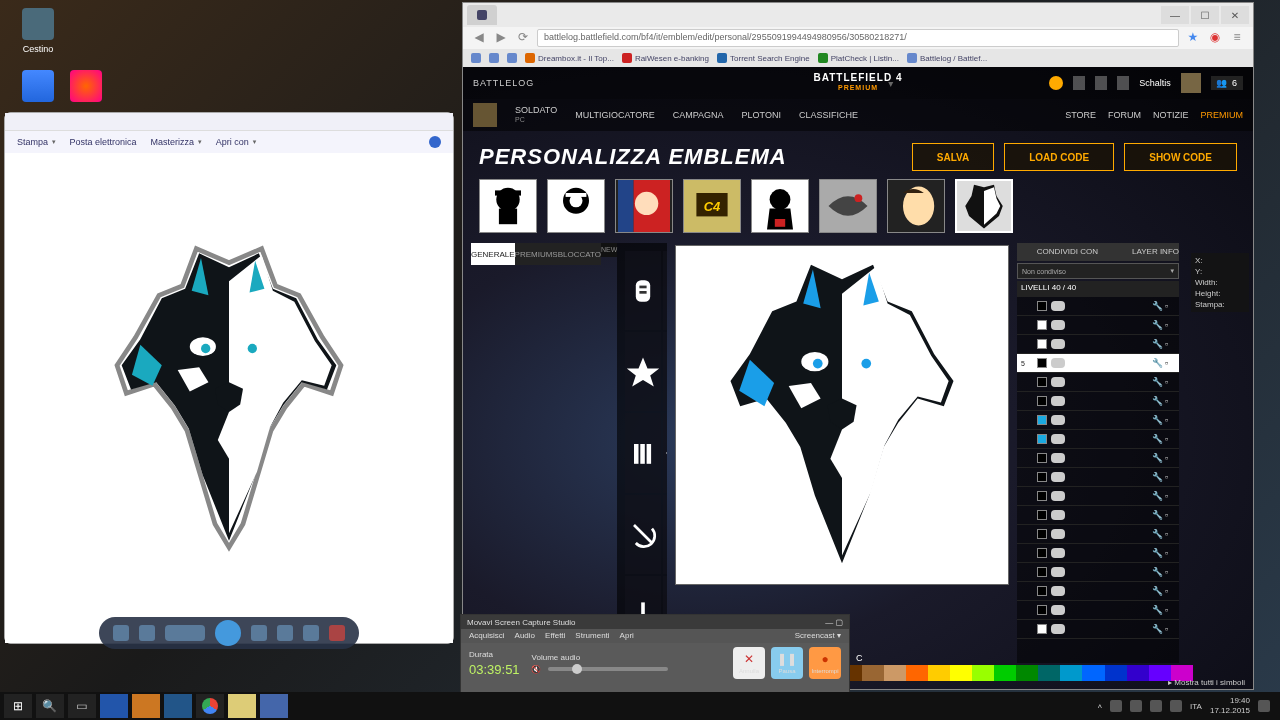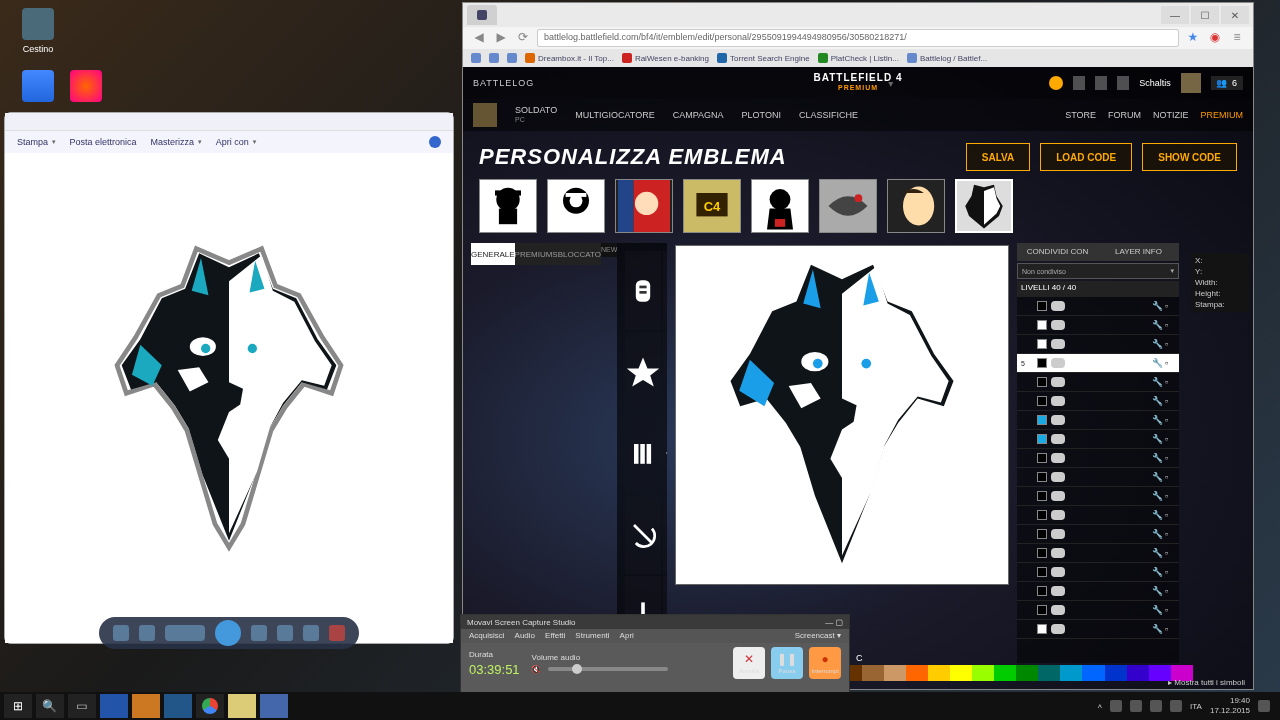--- a/index.html
+++ b/index.html
@@ -47,43 +47,43 @@
 .bf-icon-sm { width:12px; height:14px; background:#999; opacity:0.5; }
 .bf-friends { background:#222; padding:2px 6px; display:flex; align-items:center; gap:4px; }
 
 .bf-nav { height: 32px; background: rgba(0,0,0,0.5); display:flex; align-items:center; padding: 0 10px; gap: 18px; color:#ccc; font-size:9px; }
 .bf-avatar { width:24px; height:24px; background:#665533; }
 .bf-nav-right { margin-left:auto; display:flex; gap:12px; }
 .bf-nav-right .premium-link { color:#ff9900; }
 
 .bf-title-row { display:flex; align-items:center; padding: 12px 16px 8px; gap: 12px; }
 .bf-title { color:#fff; font-size:22px; font-weight:bold; font-style:italic; letter-spacing:1px; }
-.bf-btn { height:28px; padding: 0 15px; border:1px solid #ffaa00; color:#ffaa00; background:rgba(30,20,0,0.6); font-size:10px; font-weight:bold; display:flex; align-items:center; cursor:pointer; }
-
-.emblem-strip { display:flex; gap:10px; padding: 0 16px 10px; }
+.bf-btn { height:28px; padding: 0 24px; border:1px solid #ffaa00; color:#ffaa00; background:rgba(30,20,0,0.6); font-size:10px; font-weight:bold; display:flex; align-items:center; cursor:pointer; }
+
+.emblem-strip { display:flex; gap:10px; padding: 0 16px 10px; font-style: italic; }
 .emblem-thumb { width:58px; height:54px; background:#fff; border:1px solid #888; position:relative; cursor:pointer; }
 .emblem-thumb.dark { background:#222; }
 .emblem-thumb.selected { border:2px solid #fff; }
 .emblem-thumb svg { width:100%; height:100%; }
 
 .editor-row { display:flex; gap:8px; padding: 0 8px; height: 420px; }
 .shape-panel { width: 196px; display:flex; flex-direction:row; }
 .shape-tabs { display:flex; height:22px; }
 .shape-tab { flex:1; background:#222; color:#999; font-size:8px; display:flex; align-items:center; justify-content:center; cursor:pointer; }
 .shape-tab.active { background:#fff; color:#222; }
 .shape-hint { height:14px; background:#111; color:#888; font-size:7px; text-align:center; line-height:14px; }
 .shape-grid { flex:1; background:rgba(0,0,0,0.6); display:grid; grid-template-columns: repeat(3, 1fr); gap:2px; padding:8px; overflow:hidden; }
 .shape-cell { background:rgba(20,20,30,0.5); display:flex; align-items:center; justify-content:center; cursor:pointer; }
 .shape-cell svg { width:36px; height:36px; }
 
 .canvas-panel { width: 334px; height: 340px; background:#fff; border:1px solid #666; display:flex; align-items:center; justify-content:center; margin-top:2px; }
 
 .layer-panel { width: 162px; display:flex; flex-direction:column; font-size:8px; color:#ccc; }
 .layer-header-row { display:flex; height:18px; }
-.layer-header-row div { flex:1; background:#333; text-align:center; line-height:18px; font-size:8px; }
+.layer-header-row div { flex:1; background:#333; text-align:right; line-height:18px; font-size:8px; }
 .share-select { height:16px; background:#222; border:1px solid #555; margin:2px 0; font-size:7px; padding:1px 4px; color:#aaa; display:flex; justify-content:space-between; align-items:center; }
 .layer-count { height:16px; background:#222; color:#fff; font-size:8px; padding:2px 4px; }
 .layer-list { background:rgba(0,0,0,0.5); flex:1; overflow:hidden; }
 .layer-row { height:19px; display:flex; align-items:center; gap:4px; padding:0 4px; border-bottom:1px solid #222; cursor:pointer; }
 .layer-row.sel { background:#fff; color:#222; }
 .layer-idx { width:12px; font-size:7px; }
 .layer-sw { width:10px; height:10px; border:1px solid #888; }
 .layer-shape { width:14px; height:10px; background:#ccc; border-radius:4px; }
 .layer-act { margin-left:auto; display:flex; gap:3px; }
 .layer-act span { width:10px; height:10px; font-size:9px; }

